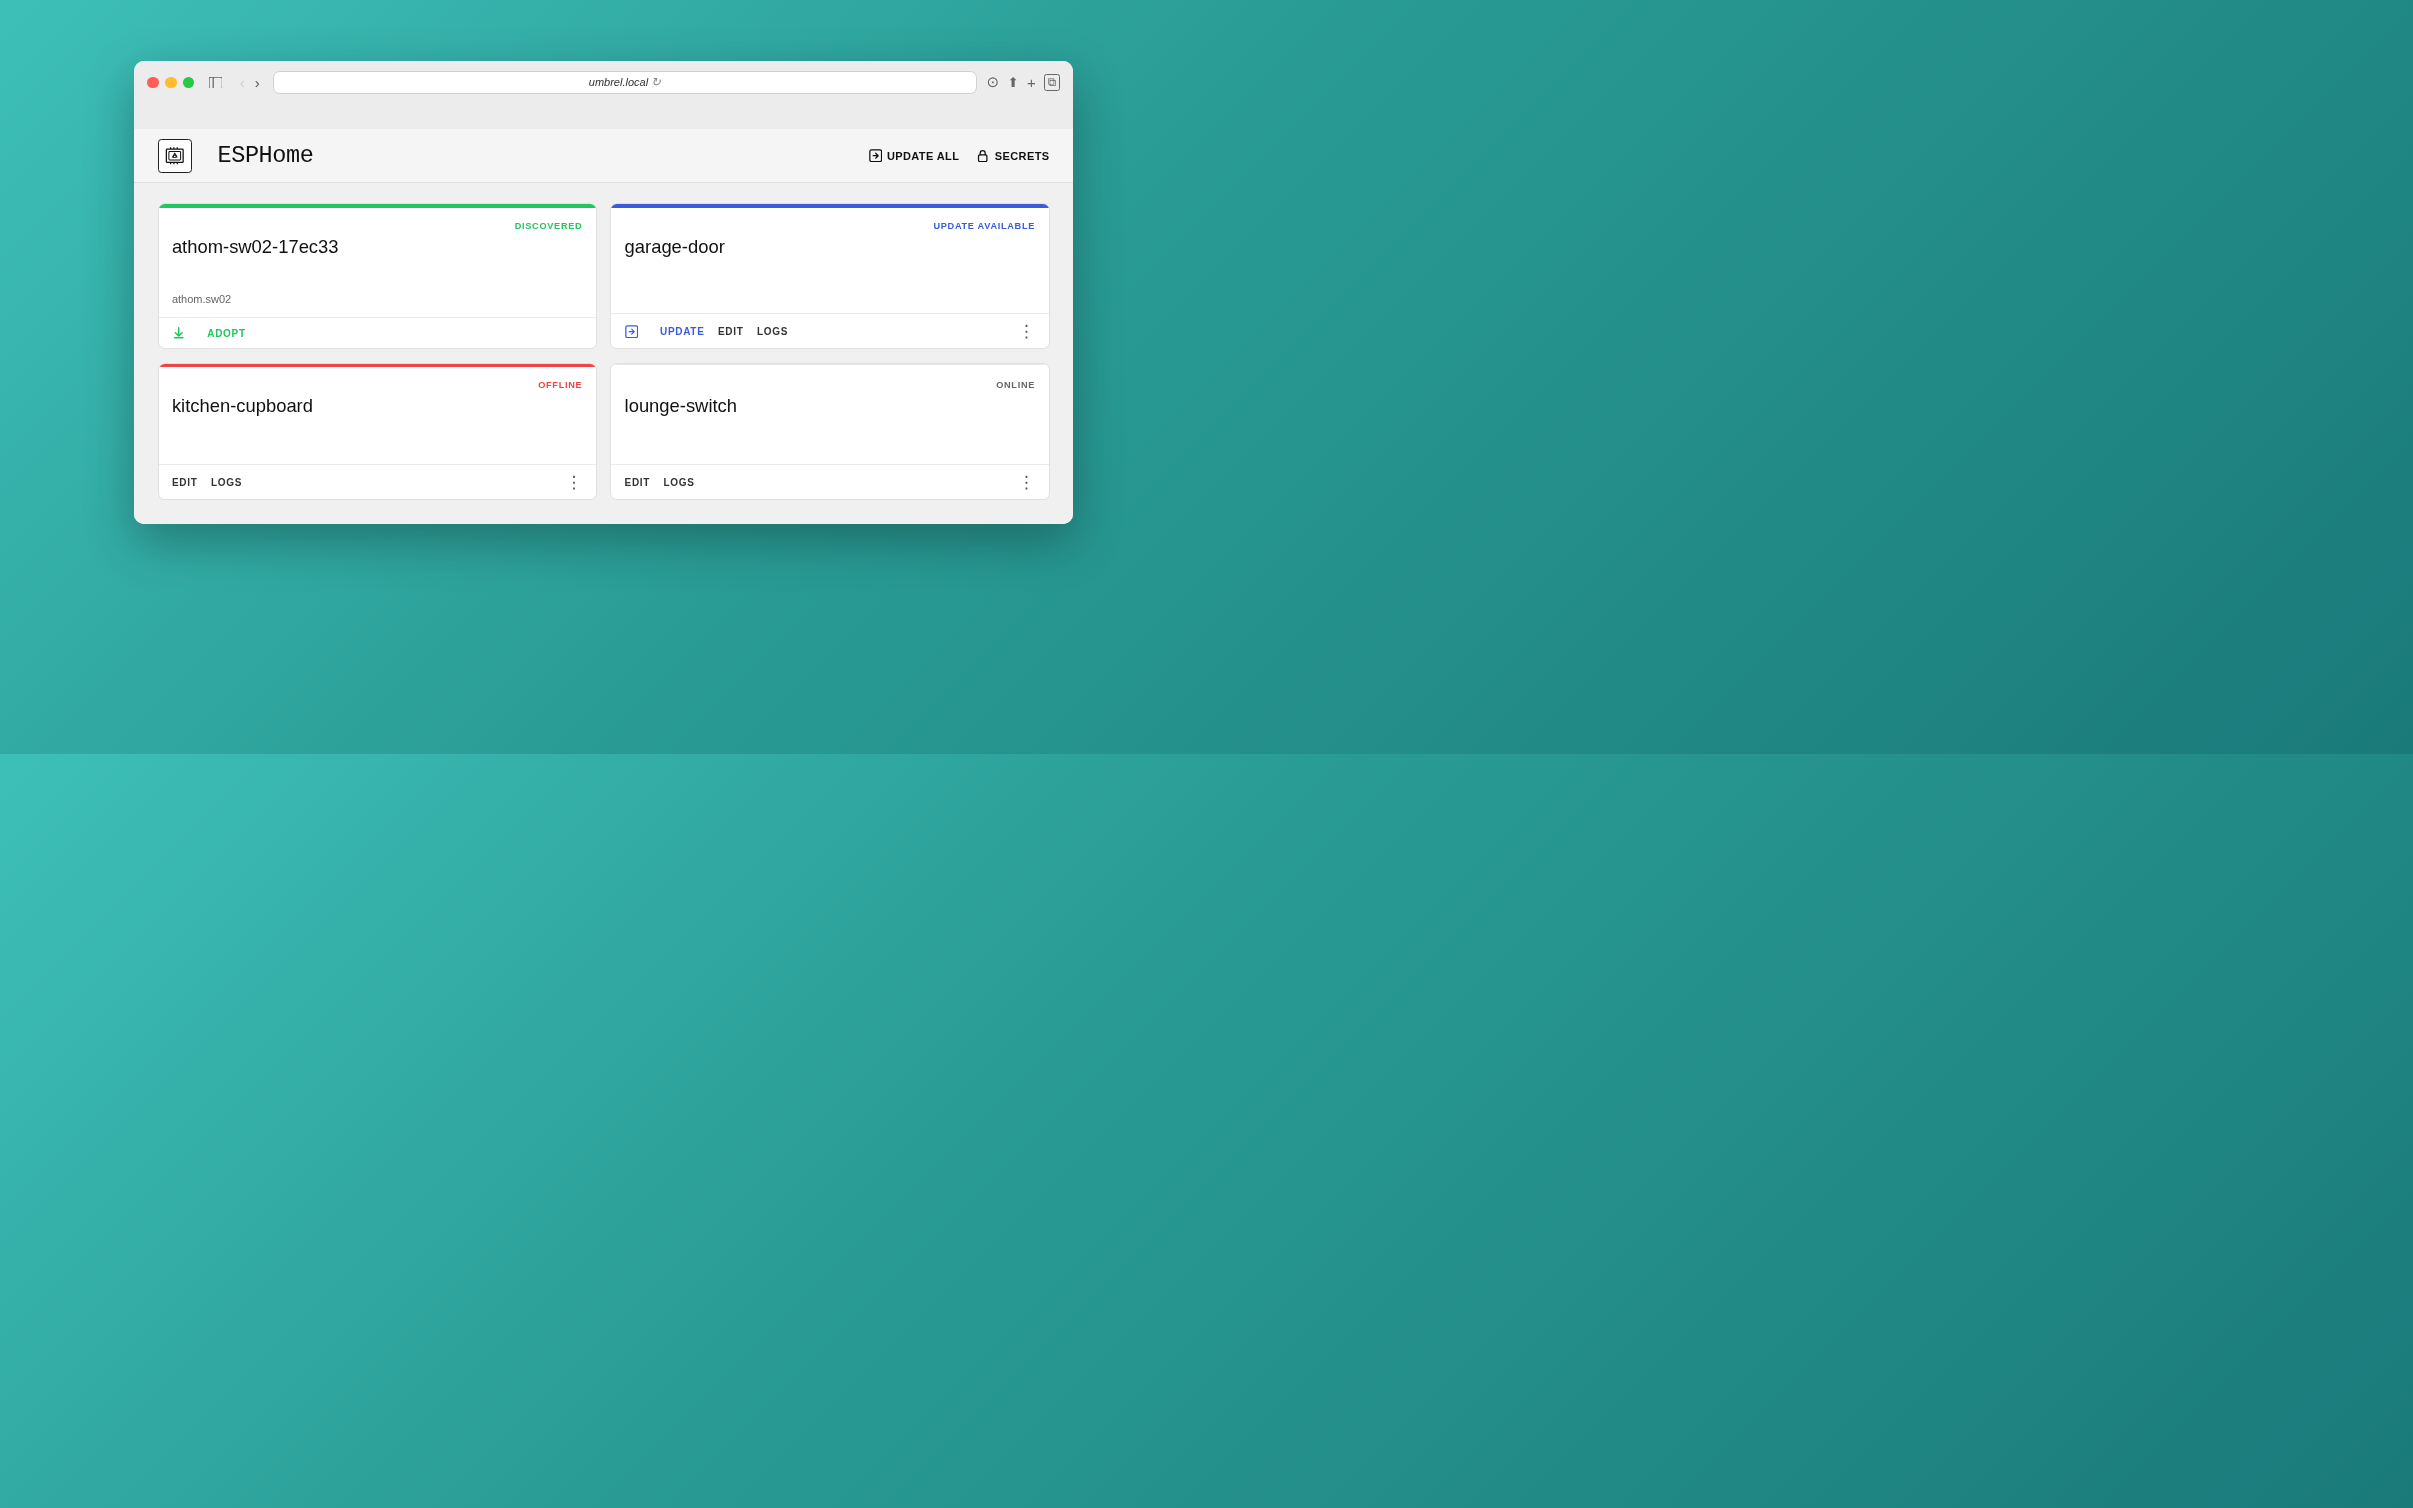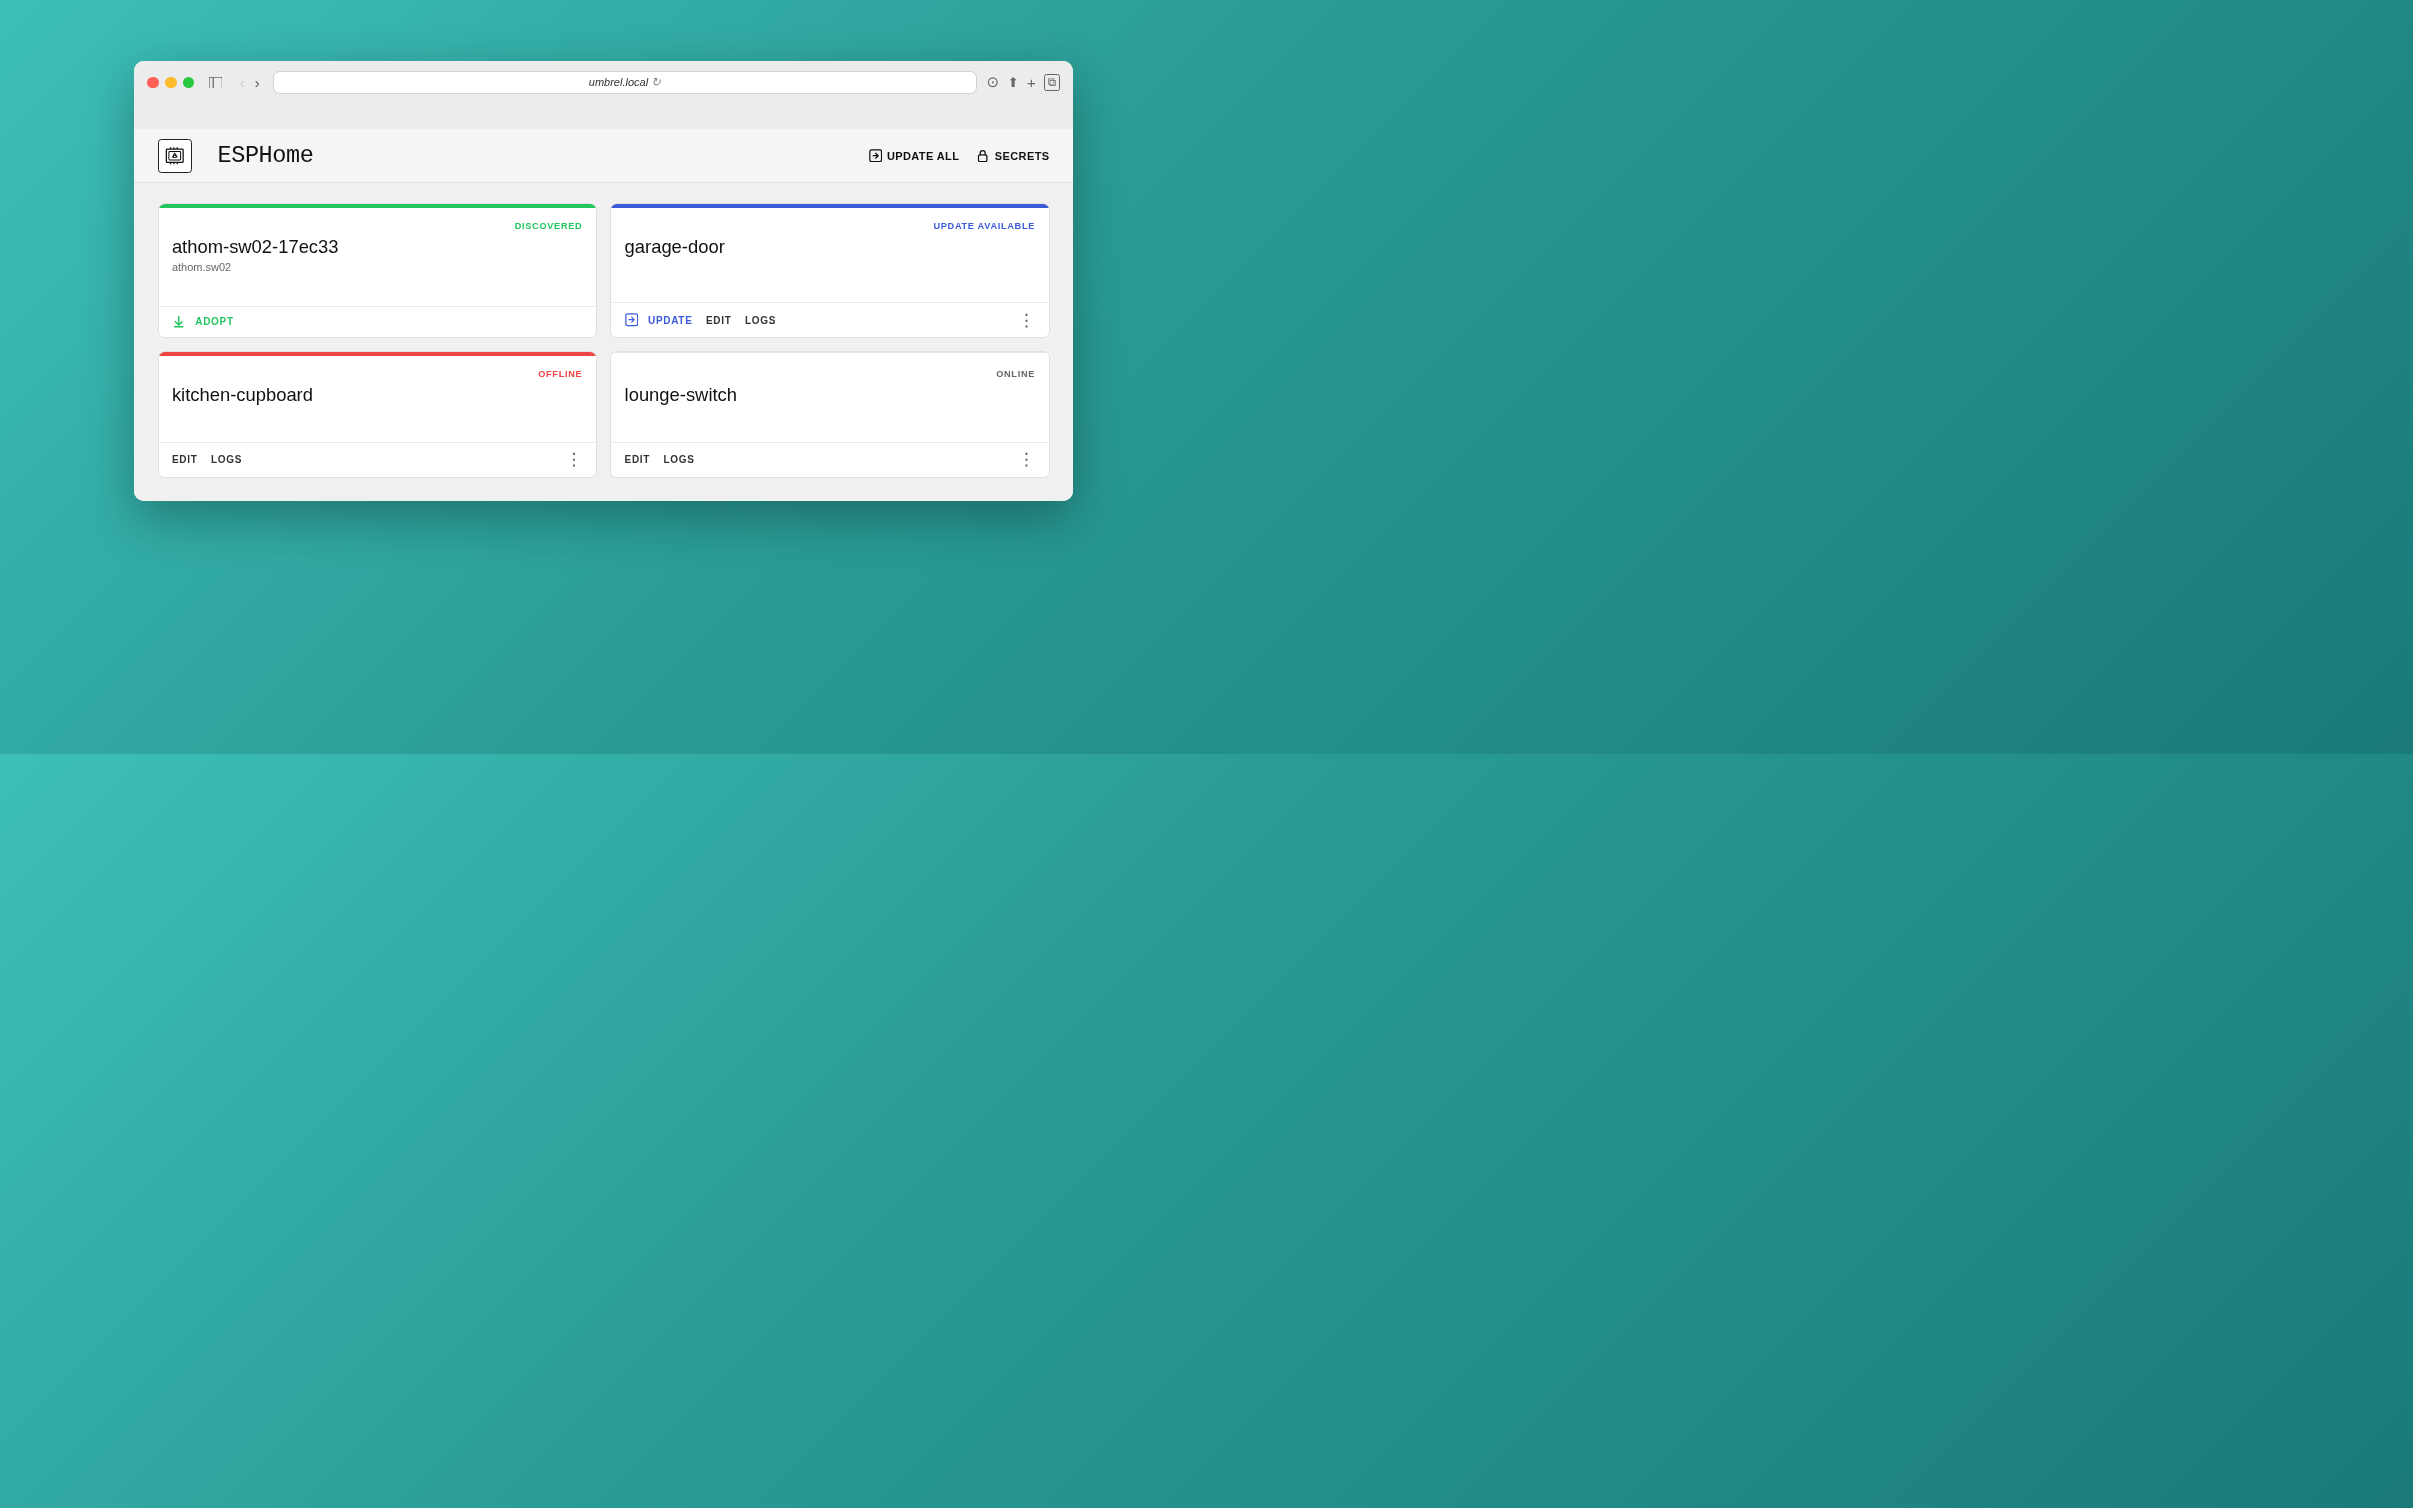--- a/index.html
+++ b/index.html
@@ -238,40 +238,41 @@
       font-weight: 400;
       color: #111;
       padding: 0 13.4px 3.4px;
       font-family: -apple-system, BlinkMacSystemFont, sans-serif;
     }
 
     .card-device-type {
       font-size: 11px;
       color: #666;
       padding: 0 13.4px 11.7px;
+      margin-top: 32px;
     }
 
     .card-actions {
       padding: 8.4px 13.4px;
       border-top: 0.8px solid #ebebeb;
       display: flex;
       align-items: center;
       gap: 13.4px;
       margin-top: auto;
     }
 
     .card-action-btn {
       font-size: 10px;
       font-weight: 700;
       letter-spacing: 0.7px;
       text-transform: uppercase;
       cursor: pointer;
       display: flex;
       align-items: center;
-      gap: 10px;
+      gap: 22px;
     }
 
     .btn-adopt { color: #22c55e; }
     .btn-update { color: #3b5bdb; }
     .btn-edit { color: #333; }
     .btn-logs { color: #333; }
 
     .card-more-btn {
       margin-left: auto;
       font-size: 17px;

